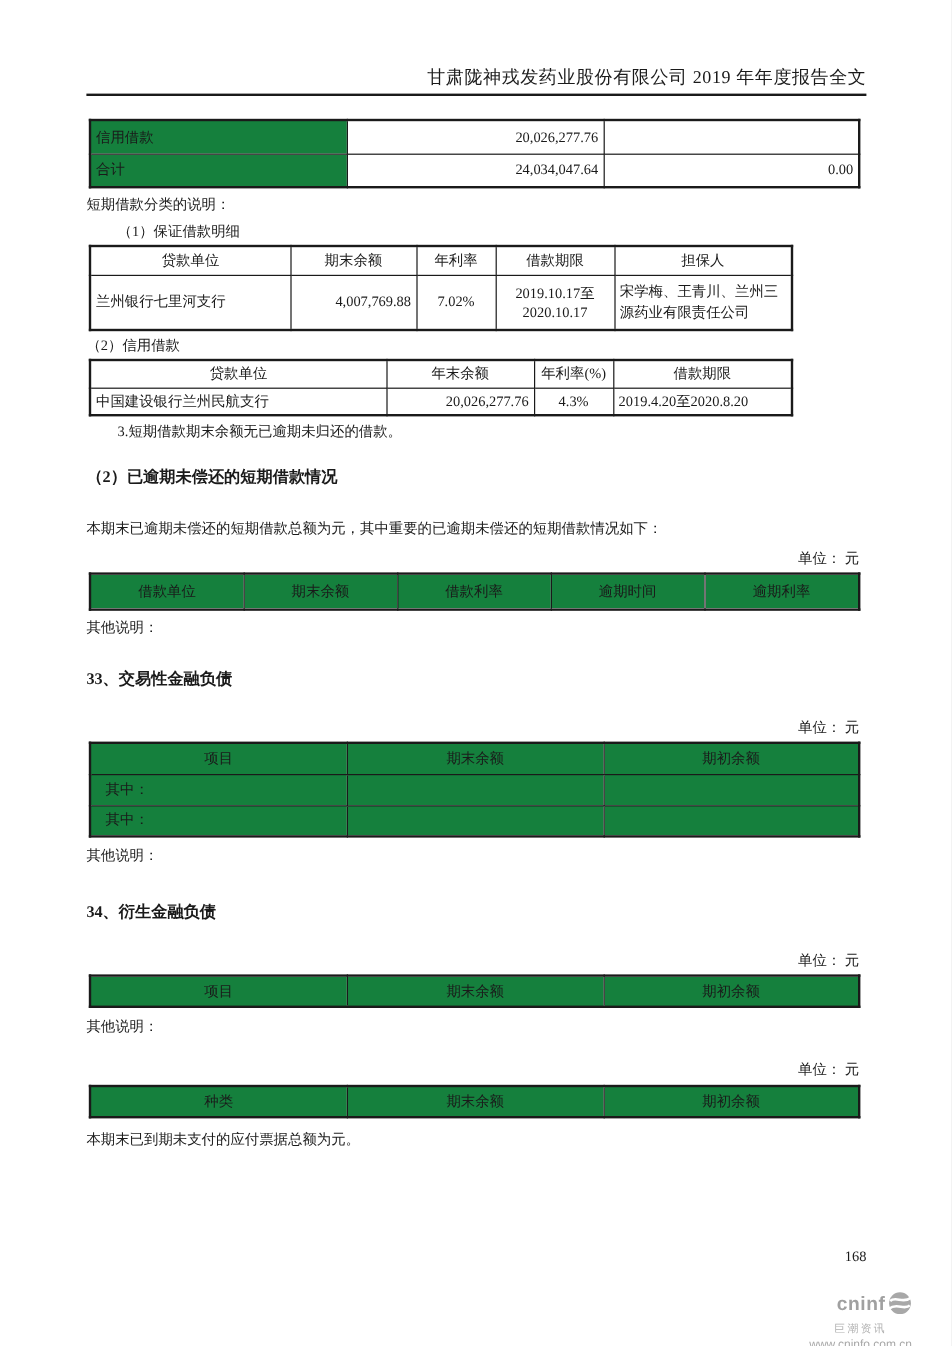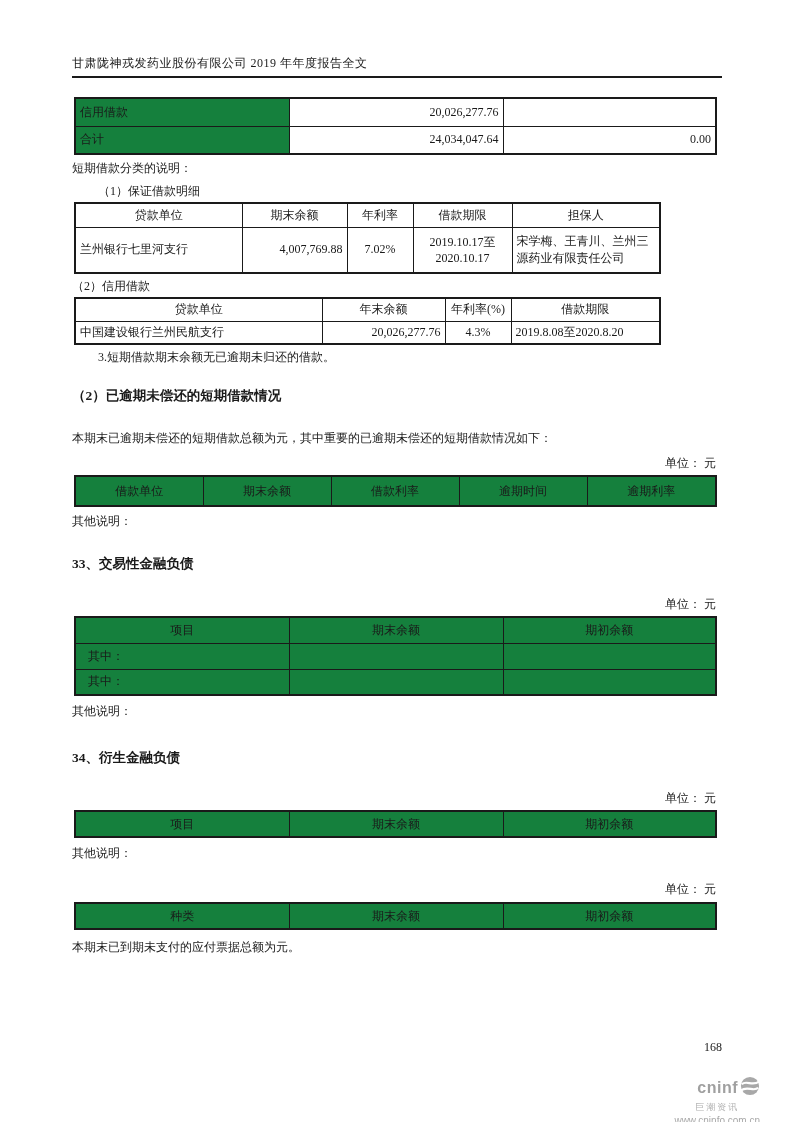--- a/index.html
+++ b/index.html
@@ -9,21 +9,21 @@
     width:793px; height:1122px;
     background:#ffffff;
     font-family:"Liberation Serif","DejaVu Serif",serif;
     color:#1a1a1a;
     font-size:12px;
     overflow:hidden;
     margin:0 auto;
   }
   .content { position:absolute; left:72px; top:0; width:650px; }
 
-  .page-header { margin-top:55px; font-size:12px; letter-spacing:.5px; }
+  .page-header { margin-top:55px; text-align:right; font-size:15px; letter-spacing:.5px; }
   .header-rule { margin-top:4px; border-bottom:2px solid #1a1a1a; }
 
   table.tbl { border-collapse:collapse; table-layout:fixed; border:2px solid #1a1a1a; margin-left:2px; }
   table.tbl td, table.tbl th { border:1px solid #1a1a1a; font-weight:normal; font-size:12px; padding:2px 4px; vertical-align:middle; overflow:hidden; }
   .gray { background:#15803d; }
   .c { text-align:center; }
   .l { text-align:left; }
   .num { text-align:right; }
   .prelines { white-space:pre-line; }
 
@@ -151,21 +151,21 @@
           <tr>
         <td class="c">贷款单位</td>
         <td class="c">年末余额</td>
         <td class="c">年利率(%)</td>
         <td class="c">借款期限</td>
       </tr>
       <tr>
         <td class="l">中国建设银行兰州民航支行</td>
         <td class="num">20,026,277.76</td>
         <td class="c">4.3%</td>
-        <td class="l">2019.8.08至2020.8.20</td>
+        <td class="l">2019.4.20至2020.8.20</td>
       </tr>
     </tbody>
       </table>
 
     <div class="body-line sub-item3">3.短期借款期末余额无已逾期未归还的借款。</div>
 
     <div class="big-head h-overdue">（2）已逾期未偿还的短期借款情况</div>
     <div class="body-line desc">本期末已逾期未偿还的短期借款总额为元，其中重要的已逾期未偿还的短期借款情况如下：</div>
     <div class="unit-line u1">单位：  元</div>
 

